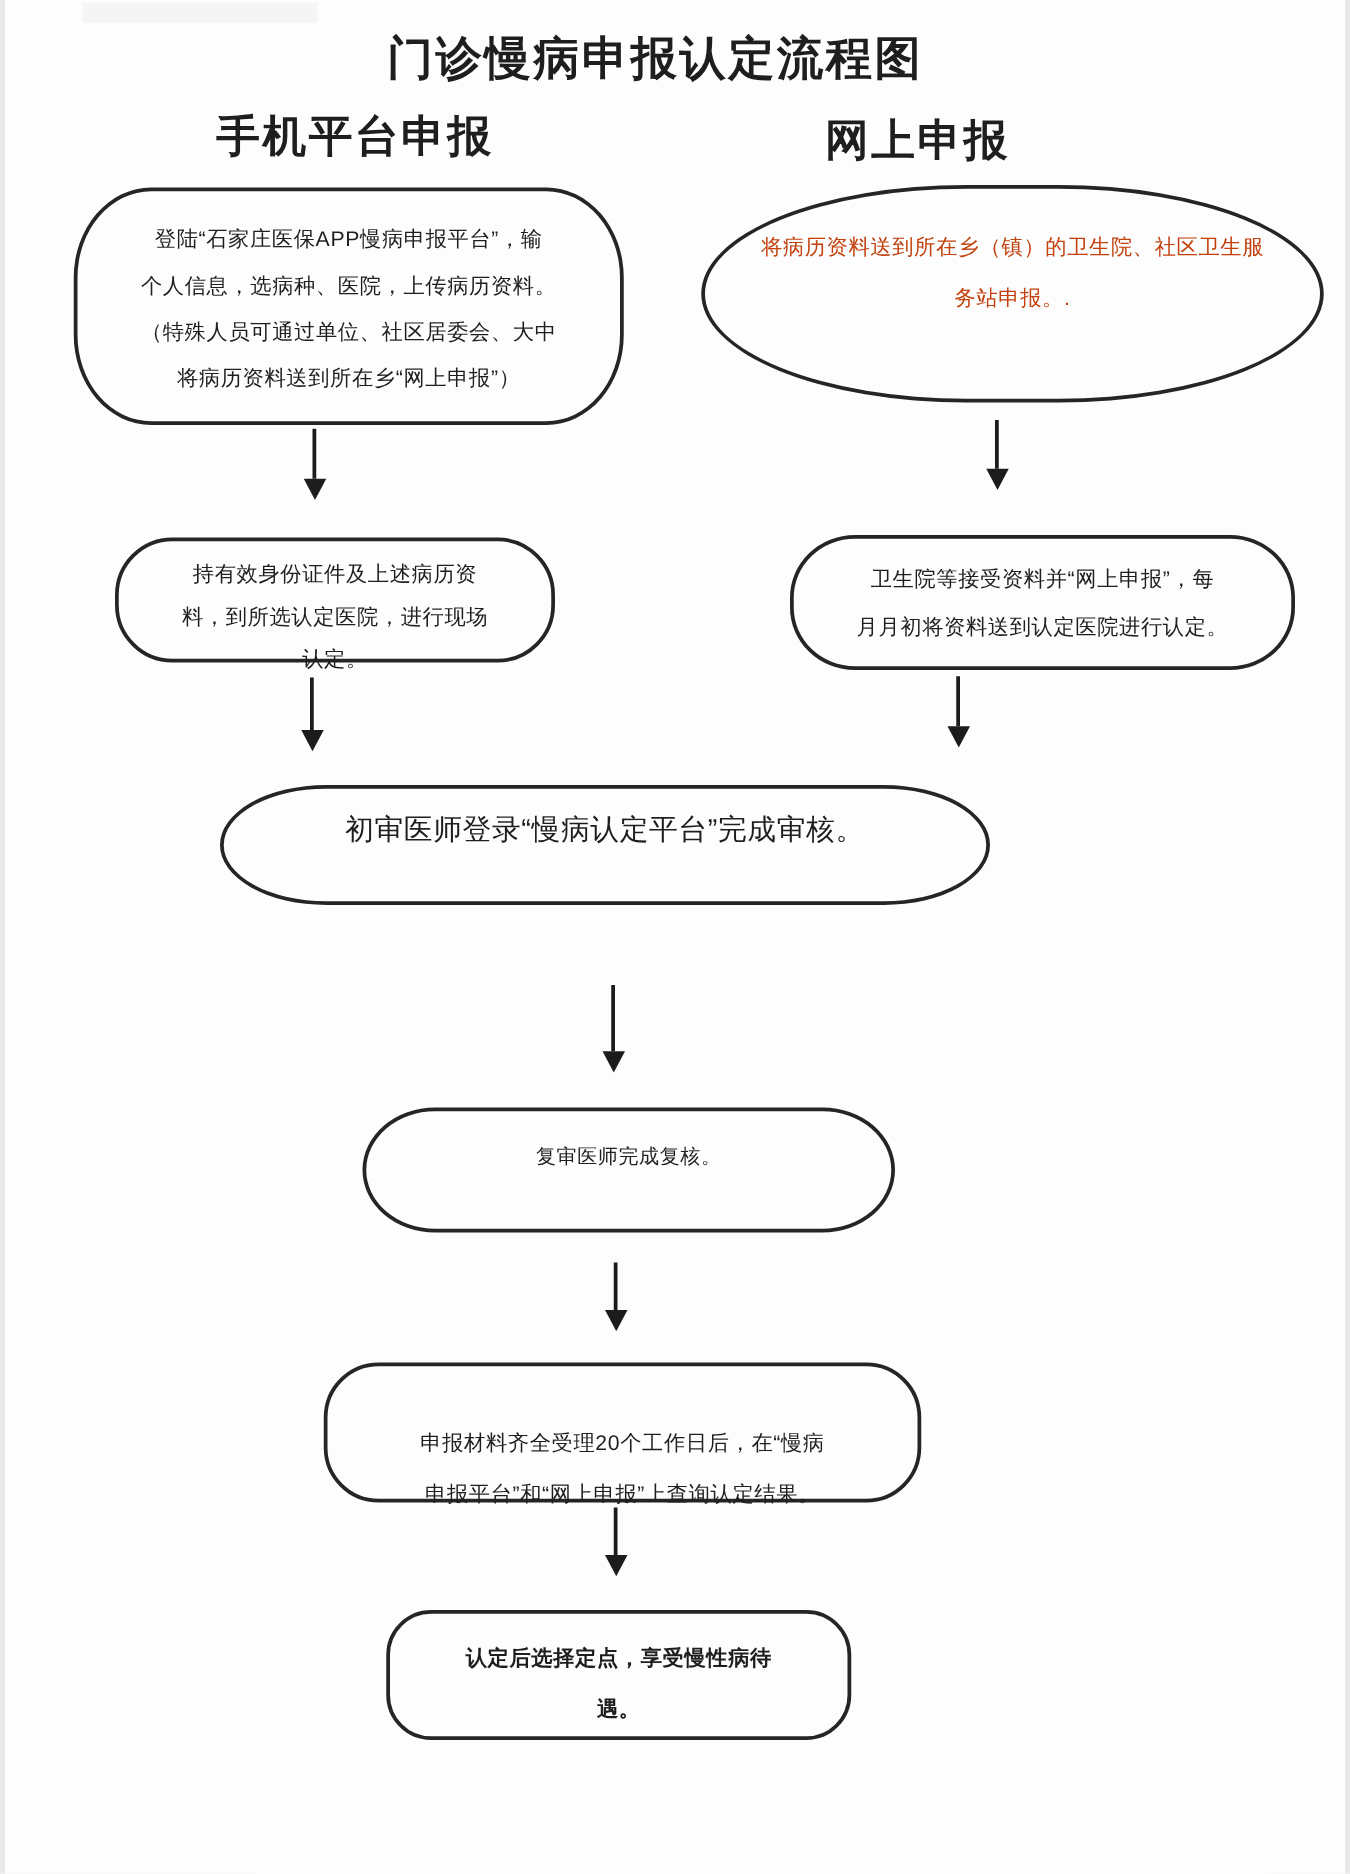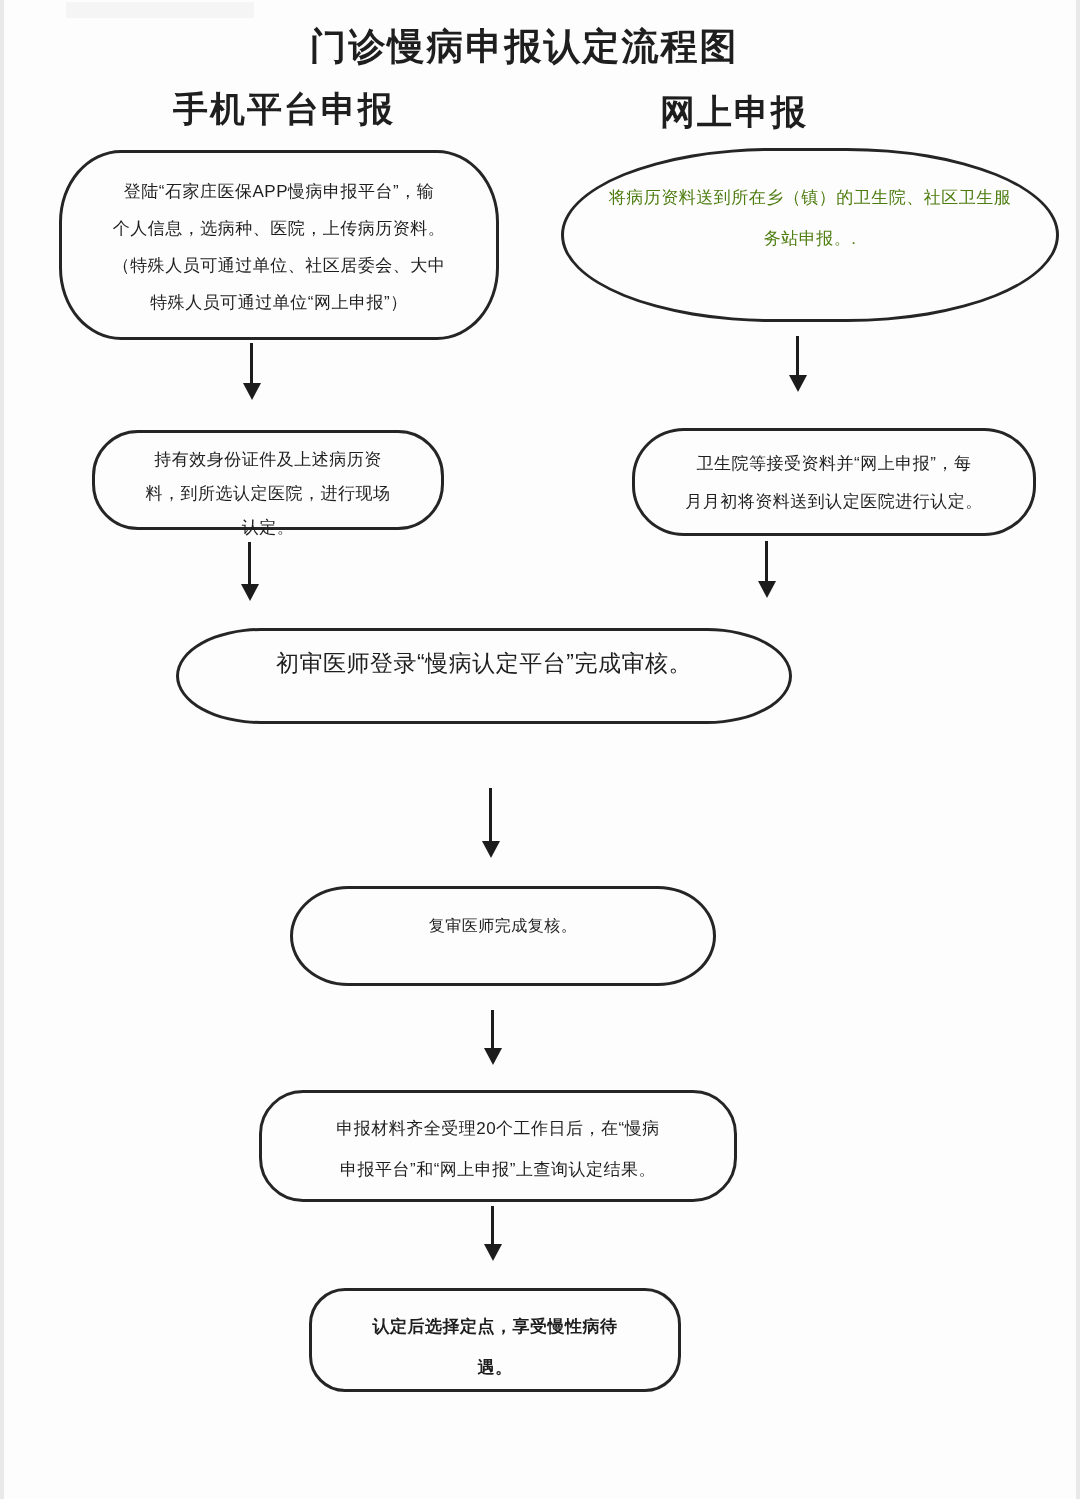--- a/index.html
+++ b/index.html
@@ -44,31 +44,31 @@
     position:relative;
     width:100%;
     text-align:center;
     font-size:17px;
     letter-spacing:0.5px;
   }
   .bubble .line{white-space:nowrap;}
   .b-mobile1{left:55px;top:150px;width:440px;height:190px;border-radius:62px / 72px;}
   .b-mobile1 .lines{padding-top:20px;line-height:37px;}
   .b-online1{left:557px;top:148px;width:498px;height:174px;border-radius:46% / 54%;}
-  .b-online1 .lines{padding-top:26px;line-height:41px;color:#4d7c0f;}
+  .b-online1 .lines{padding-top:26px;line-height:41px;color:#c2410c;}
   .b-mobile2{left:88px;top:430px;width:352px;height:100px;border-radius:46px / 46px;}
   .b-mobile2 .lines{padding-top:10px;line-height:34px;}
   .b-online2{left:628px;top:428px;width:404px;height:108px;border-radius:52px / 50px;}
   .b-online2 .lines{padding-top:14px;line-height:38px;}
   .b-review{left:172px;top:628px;width:616px;height:96px;border-radius:92px / 52px;}
   .b-review .lines{padding-top:15px;line-height:34px;font-size:23px;}
   .b-recheck{left:286px;top:886px;width:426px;height:100px;border-radius:58px / 50px;}
   .b-recheck .lines{padding-top:20px;line-height:34px;font-size:16px;}
   .b-result{left:255px;top:1090px;width:478px;height:112px;border-radius:44px;}
-  .b-result .lines{padding-top:15px;line-height:41px;}
+  .b-result .lines{padding-top:15px;line-height:41px;margin-top:26px;}
   .b-final{left:305px;top:1288px;width:372px;height:104px;border-radius:36px;font-weight:bold;}
   .b-final .lines{padding-top:15px;line-height:41px;}
   .arrow{
     position:absolute;
     width:0;
     border-left:3px solid #1c1c1c;
   }
   .arrow::after{
     content:"";
     position:absolute;
@@ -98,21 +98,21 @@
   <div class="title">门诊慢病申报认定流程图</div>
 
   <div class="col-head left">手机平台申报</div>
   <div class="col-head right">网上申报</div>
 
   <div class="bubble b-mobile1">
     <div class="lines">
       <div class="line">登陆“石家庄医保APP慢病申报平台”，输</div>
       <div class="line">个人信息，选病种、医院，上传病历资料。</div>
       <div class="line">（特殊人员可通过单位、社区居委会、大中</div>
-      <div class="line">特殊人员可通过单位“网上申报”）</div>
+      <div class="line">将病历资料送到所在乡“网上申报”）</div>
     </div>
   </div>
 
   <div class="bubble b-online1">
     <div class="lines">
       <div class="line">将病历资料送到所在乡（镇）的卫生院、社区卫生服</div>
       <div class="line">务站申报。.</div>
     </div>
   </div>
 

